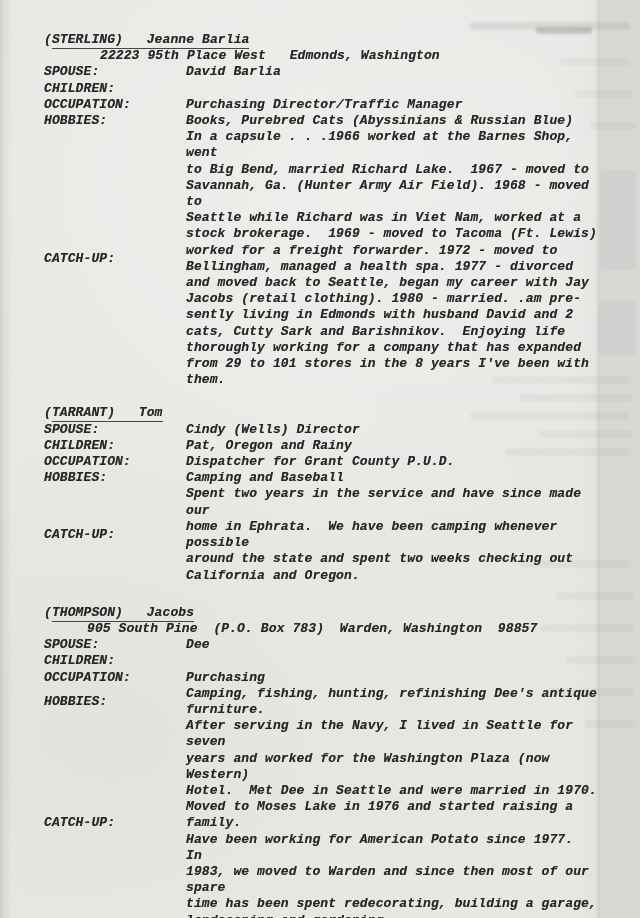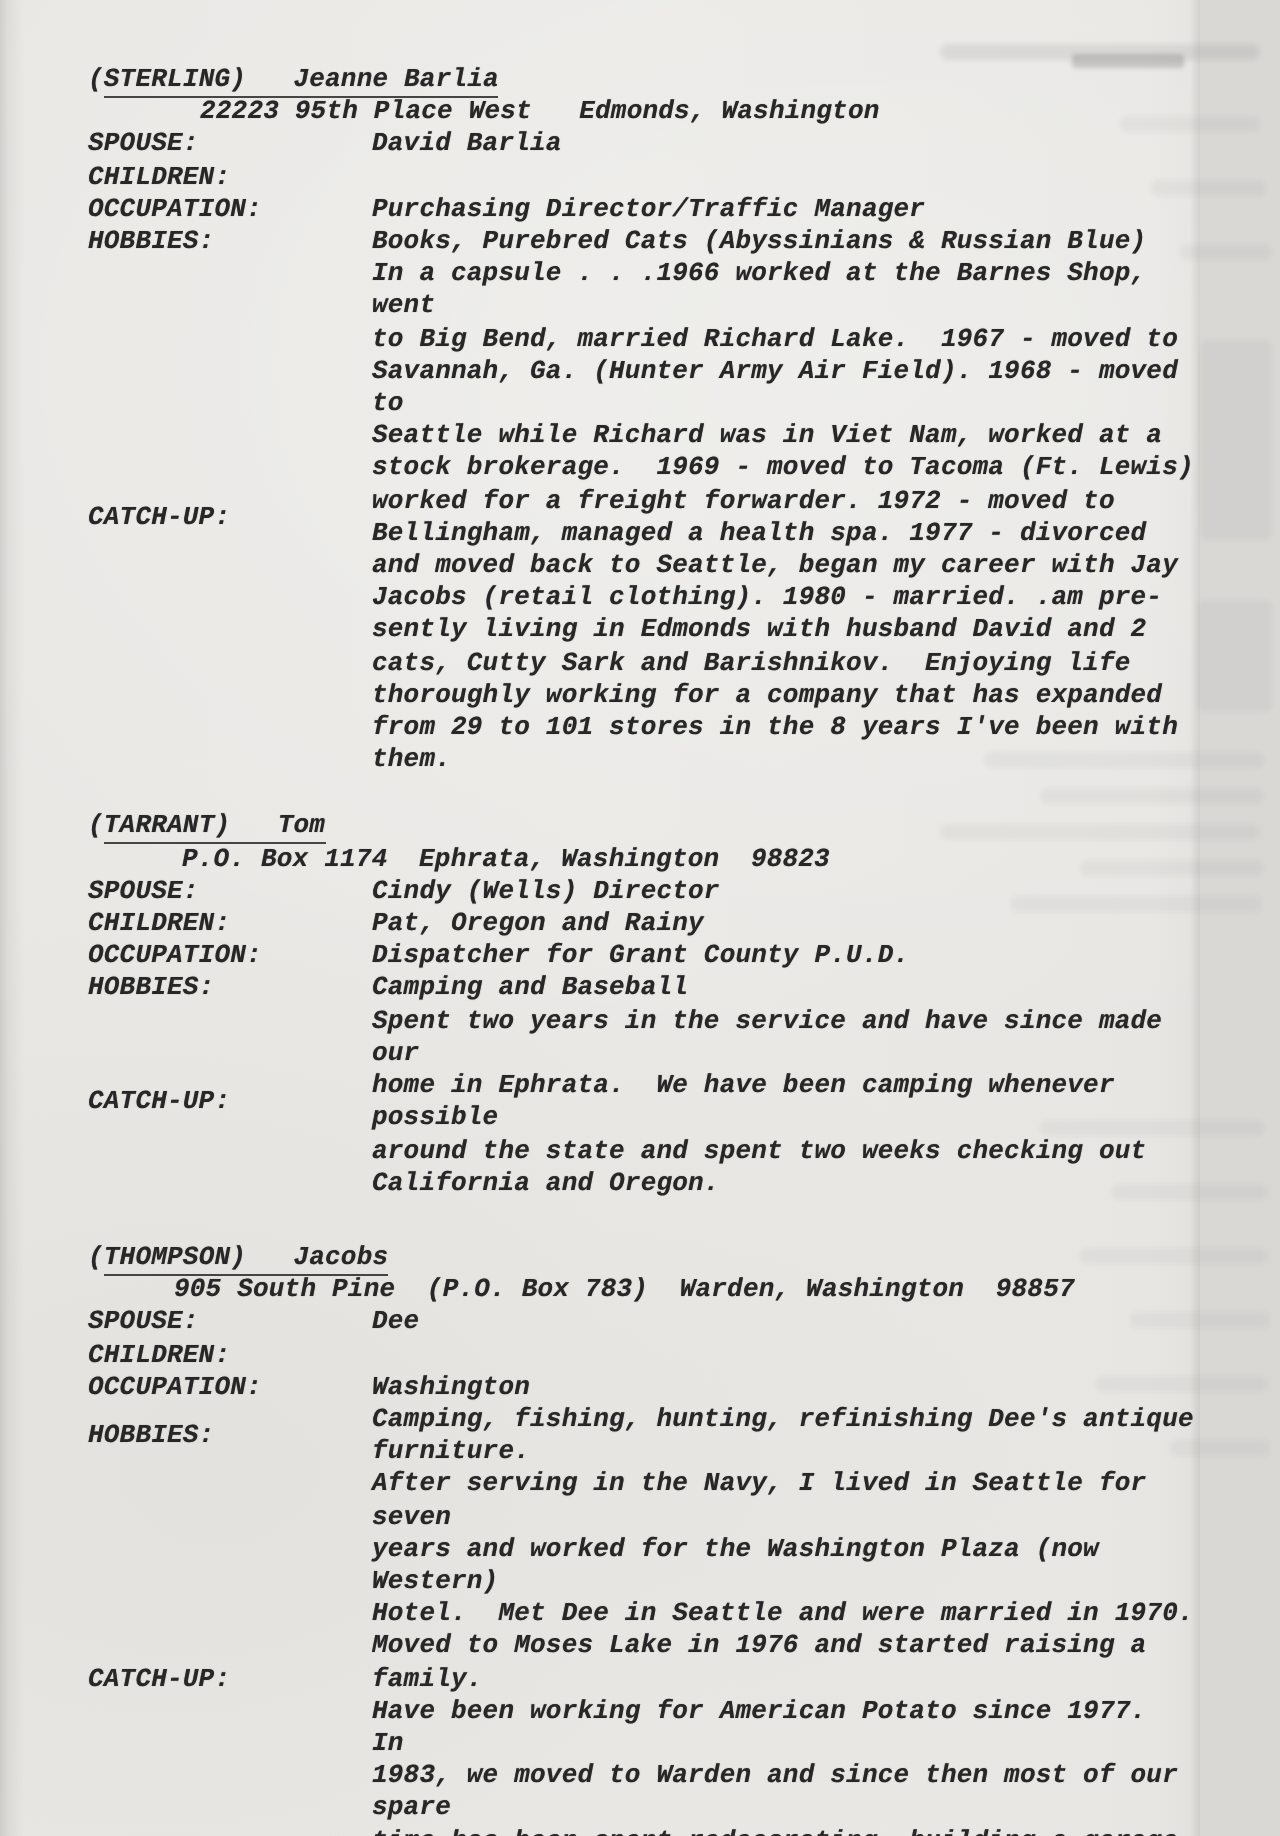--- a/index.html
+++ b/index.html
@@ -127,21 +127,20 @@
 sently living in Edmonds with husband David and 2
 cats, Cutty Sark and Barishnikov.  Enjoying life
 thoroughly working for a company that has expanded
 from 29 to 101 stores in the 8 years I've been with
 them.</div>
       </div>
     </div>
 
     <div class="entry e2">
       <div class="heading"><span>(</span><span class="underlined">TARRANT)   Tom</span></div>
-      <div class="addr">P.O. Box 1174  Ephrata, Washington  98823</div>
       <div class="row">
         <div class="label">SPOUSE:</div>
         <div class="value">Cindy (Wells) Director</div>
       </div>
       <div class="row">
         <div class="label">CHILDREN:</div>
         <div class="value">Pat, Oregon and Rainy</div>
       </div>
       <div class="row">
         <div class="label">OCCUPATION:</div>
@@ -165,21 +164,21 @@
       <div class="addr">905 South Pine  (P.O. Box 783)  Warden, Washington  98857</div>
       <div class="row">
         <div class="label">SPOUSE:</div>
         <div class="value">Dee</div>
       </div>
       <div class="row">
         <div class="label">CHILDREN:</div>
       </div>
       <div class="row">
         <div class="label">OCCUPATION:</div>
-        <div class="value">Washington</div>
+        <div class="value">Purchasing</div>
       </div>
       <div class="row">
         <div class="label">HOBBIES:</div>
         <div class="value">Camping, fishing, hunting, refinishing Dee's antique
 furniture.</div>
       </div>
       <div class="row">
         <div class="label">CATCH-UP:</div>
         <div class="value">After serving in the Navy, I lived in Seattle for seven
 years and worked for the Washington Plaza (now Western)

